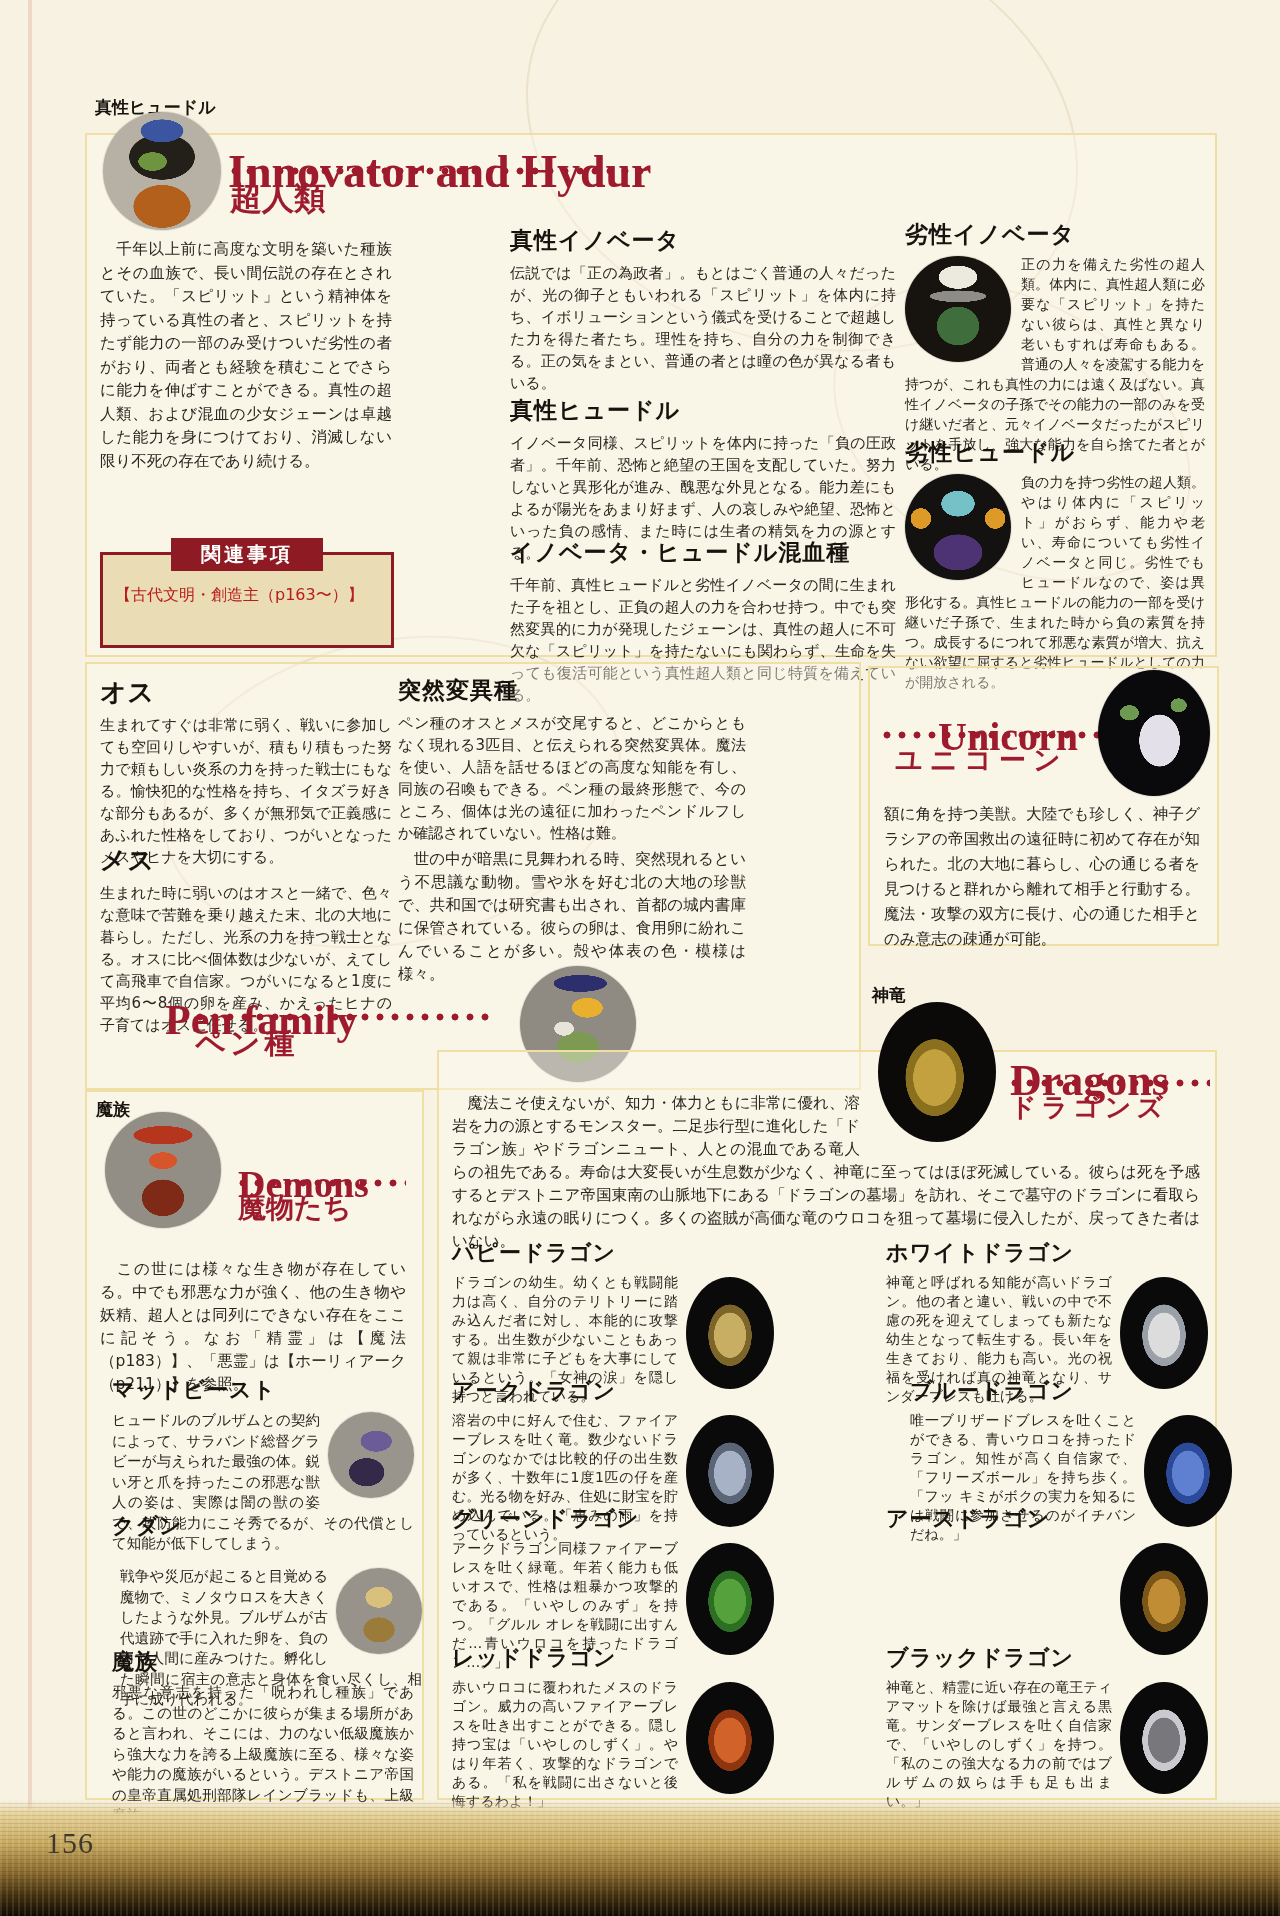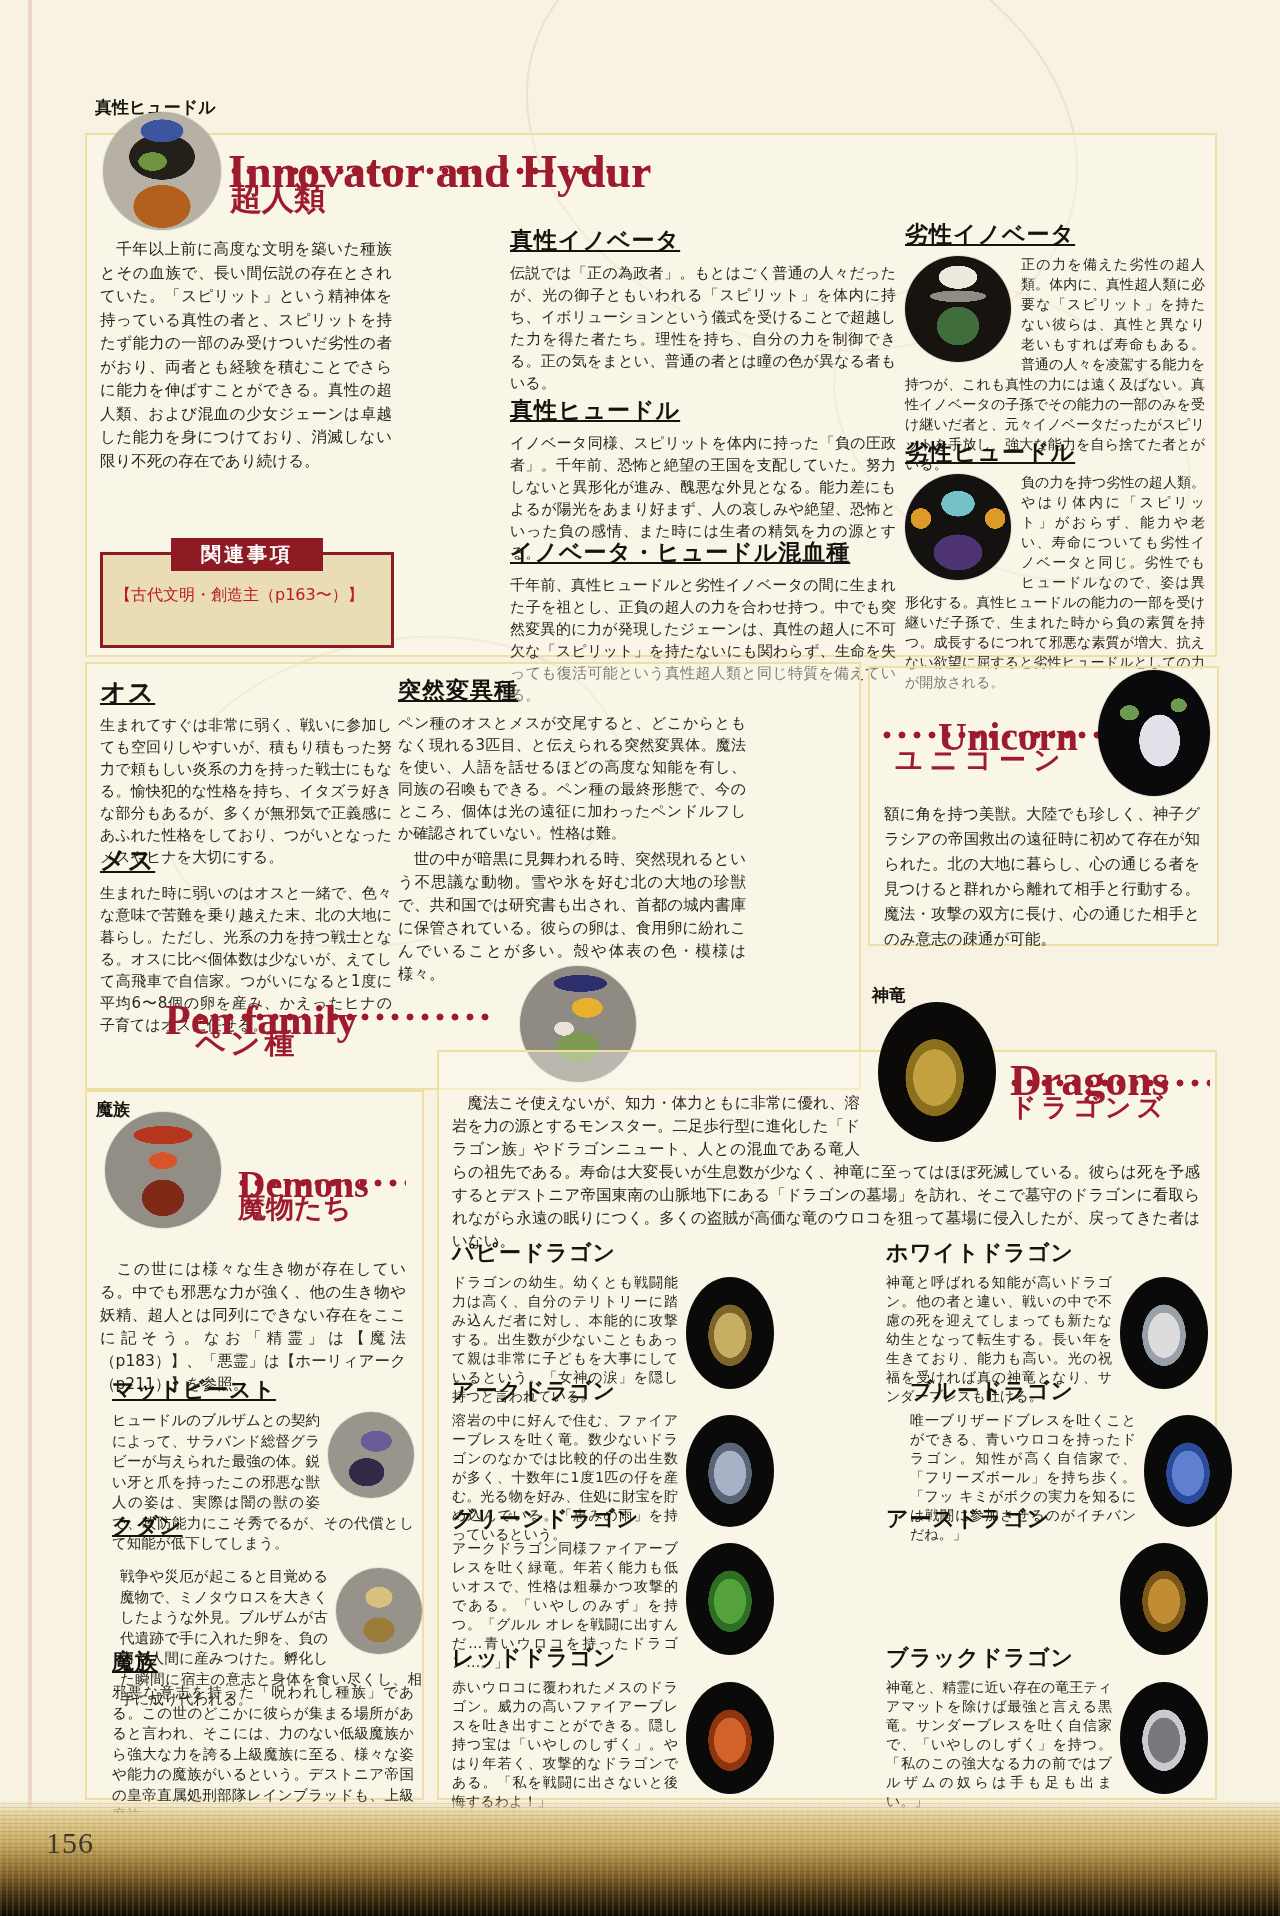--- a/index.html
+++ b/index.html
@@ -5,21 +5,21 @@
   html,body{margin:0;padding:0;}
   .page{position:relative;width:1280px;height:1916px;background:#f7f2e1;
     font-family:"DejaVu Sans","Liberation Sans",sans-serif;color:#211d18;overflow:hidden;}
   .sk{position:absolute;border:2px solid rgba(190,152,104,0.18);border-radius:50%;}
   .edge{position:absolute;left:28px;top:0;width:4px;height:1810px;background:rgba(211,120,108,0.22);}
   .gbox{position:absolute;border:2px solid #efdfa5;background:rgba(253,250,240,0.4);}
   .lbl{position:absolute;font-size:17px;font-weight:bold;color:#17140f;}
   .ten{position:absolute;font-family:"Liberation Serif","DejaVu Serif",serif;font-weight:bold;color:#9e1b2e;line-height:1;margin-top:37px;}
   .tja{position:absolute;color:#9e1b2e;font-weight:bold;line-height:1;}
   .dots{position:absolute;height:10px;background-image:radial-gradient(circle at 5px 5px,#9e1b2e 3.1px,rgba(0,0,0,0) 3.8px);background-size:15px 10px;background-repeat:repeat-x;}
-  .h3{position:absolute;font-size:23px;font-weight:bold;letter-spacing:1px;color:#17140f;line-height:1.1;text-decoration:underline;}
+  .h3{position:absolute;font-size:23px;font-weight:bold;letter-spacing:1px;color:#17140f;line-height:1.1;}
   .bt{position:absolute;font-size:15px;line-height:22px;text-align:justify;color:#2a2620;}
   .portrait{position:absolute;border-radius:50%;box-shadow:0 0 0 1px rgba(0,0,0,0.08);}
   .fl{border-radius:50%;float:left;margin:2px 10px 2px 0;}
   .fr{border-radius:50%;float:right;margin:2px 0 2px 8px;}
   .p-hydur{background:
     radial-gradient(ellipse 30% 16% at 50% 16%,#3b55a0 0 60%,rgba(0,0,0,0) 61%),
     radial-gradient(ellipse 20% 13% at 42% 42%,#6f9440 0 60%,rgba(0,0,0,0) 61%),
     radial-gradient(ellipse 46% 32% at 50% 38%,#23201a 0 60%,rgba(0,0,0,0) 61%),
     radial-gradient(ellipse 40% 30% at 50% 80%,#b2601c 0 60%,rgba(0,0,0,0) 61%),#b7b0a5;}
   .p-innov2{background:

